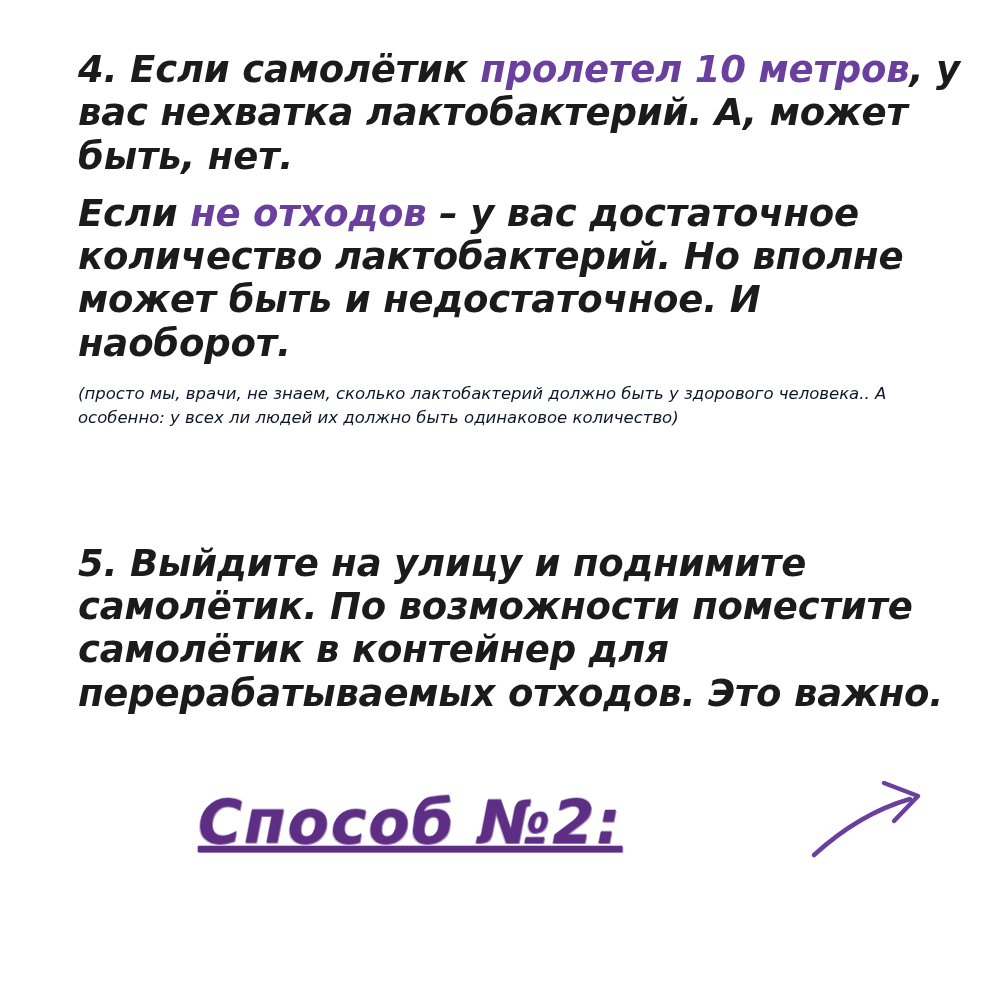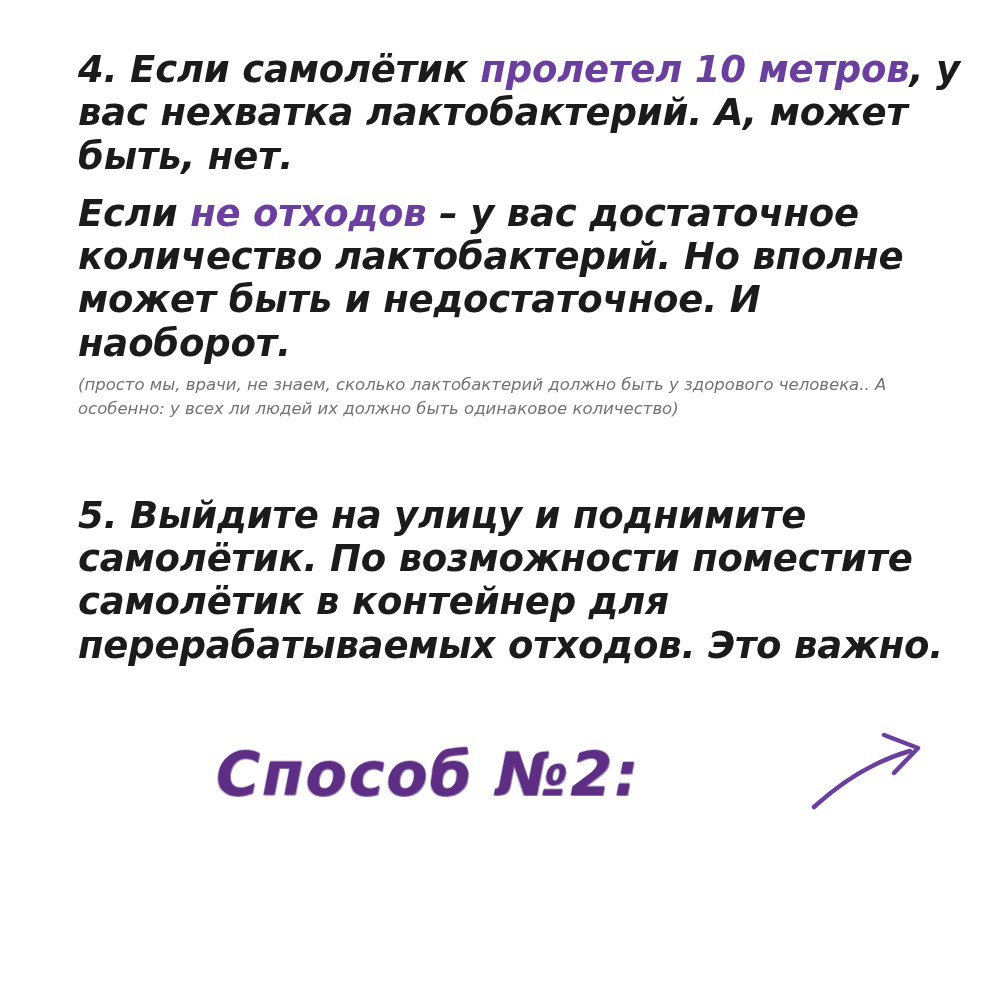--- a/index.html
+++ b/index.html
@@ -43,49 +43,50 @@
 
   .accent {
     color: #6a3f9e;
   }
 
   .note {
     font-family: "DejaVu Sans", sans-serif;
     font-style: italic;
     font-size: 16.5px;
     line-height: 1.45;
-    color: #737373;
-    margin-top: 8px;
+    color: #0f172a;
+    margin-top: 17px;
     max-width: 860px;
   }
 
   .block-5 {
-    margin-top: 73px;
+    margin-top: 112px;
   }
 
   .headline-row {
     position: relative;
     margin-top: 62px;
     height: 130px;
   }
 
   .headline {
     position: absolute;
-    left: 138px;
+    left: 120px;
     top: 10px;
     font-family: "DejaVu Sans", sans-serif;
     font-style: italic;
     font-weight: 700;
     font-size: 60px;
     letter-spacing: 2px;
     color: #5d2e84;
     text-shadow:
       1px 1px 0 rgba(93,46,132,0.55),
       -1px 0.5px 0 rgba(93,46,132,0.35),
       0.5px -1px 0 rgba(93,46,132,0.30);
+    text-decoration: underline;
   }
 
   .arrow {
     position: absolute;
     right: 14px;
     top: 0px;
     width: 150px;
     height: 90px;
   }
 </style>

